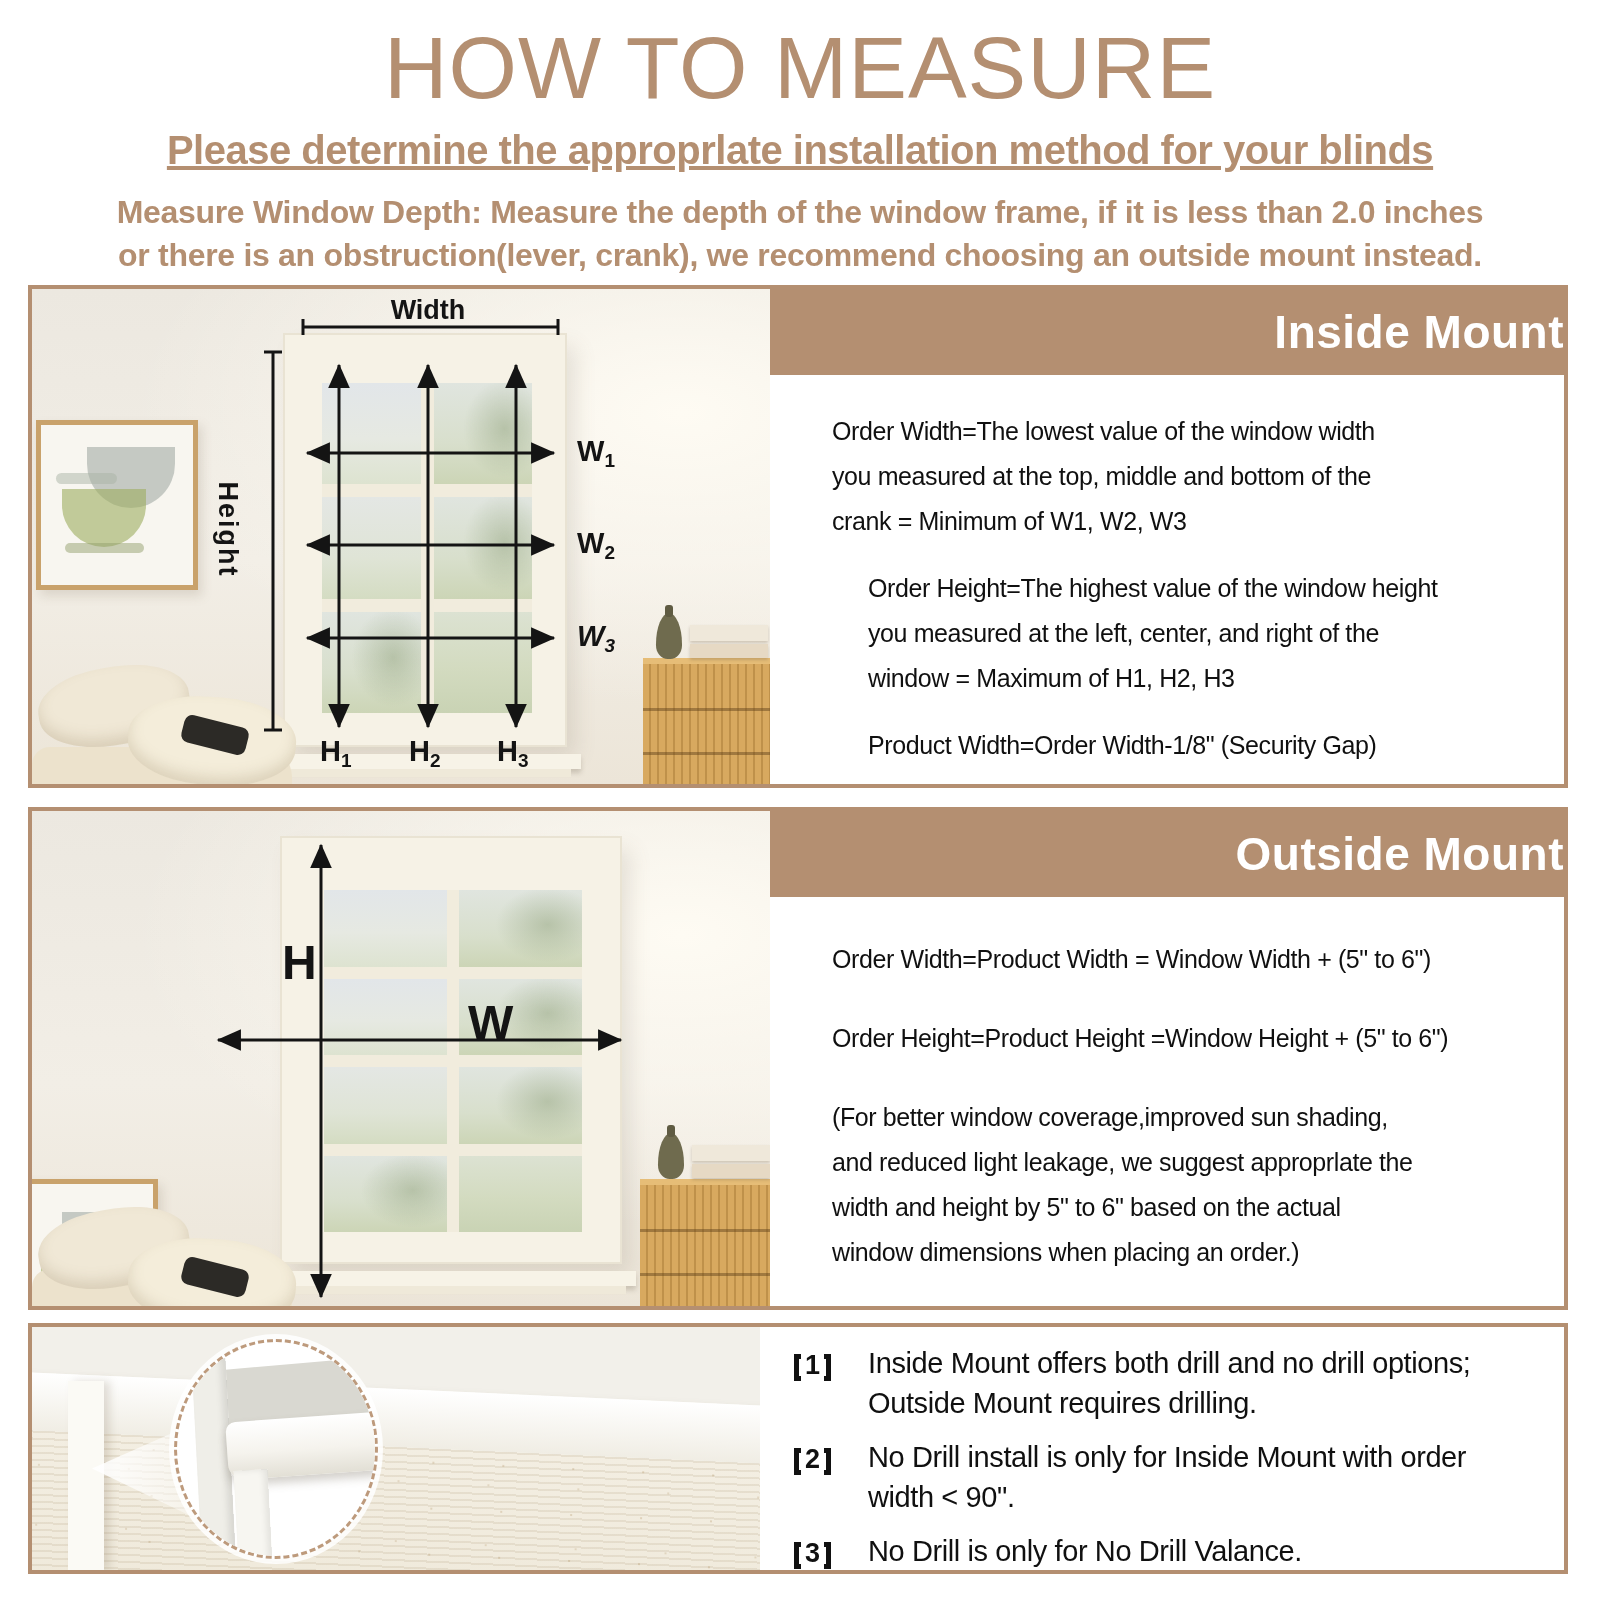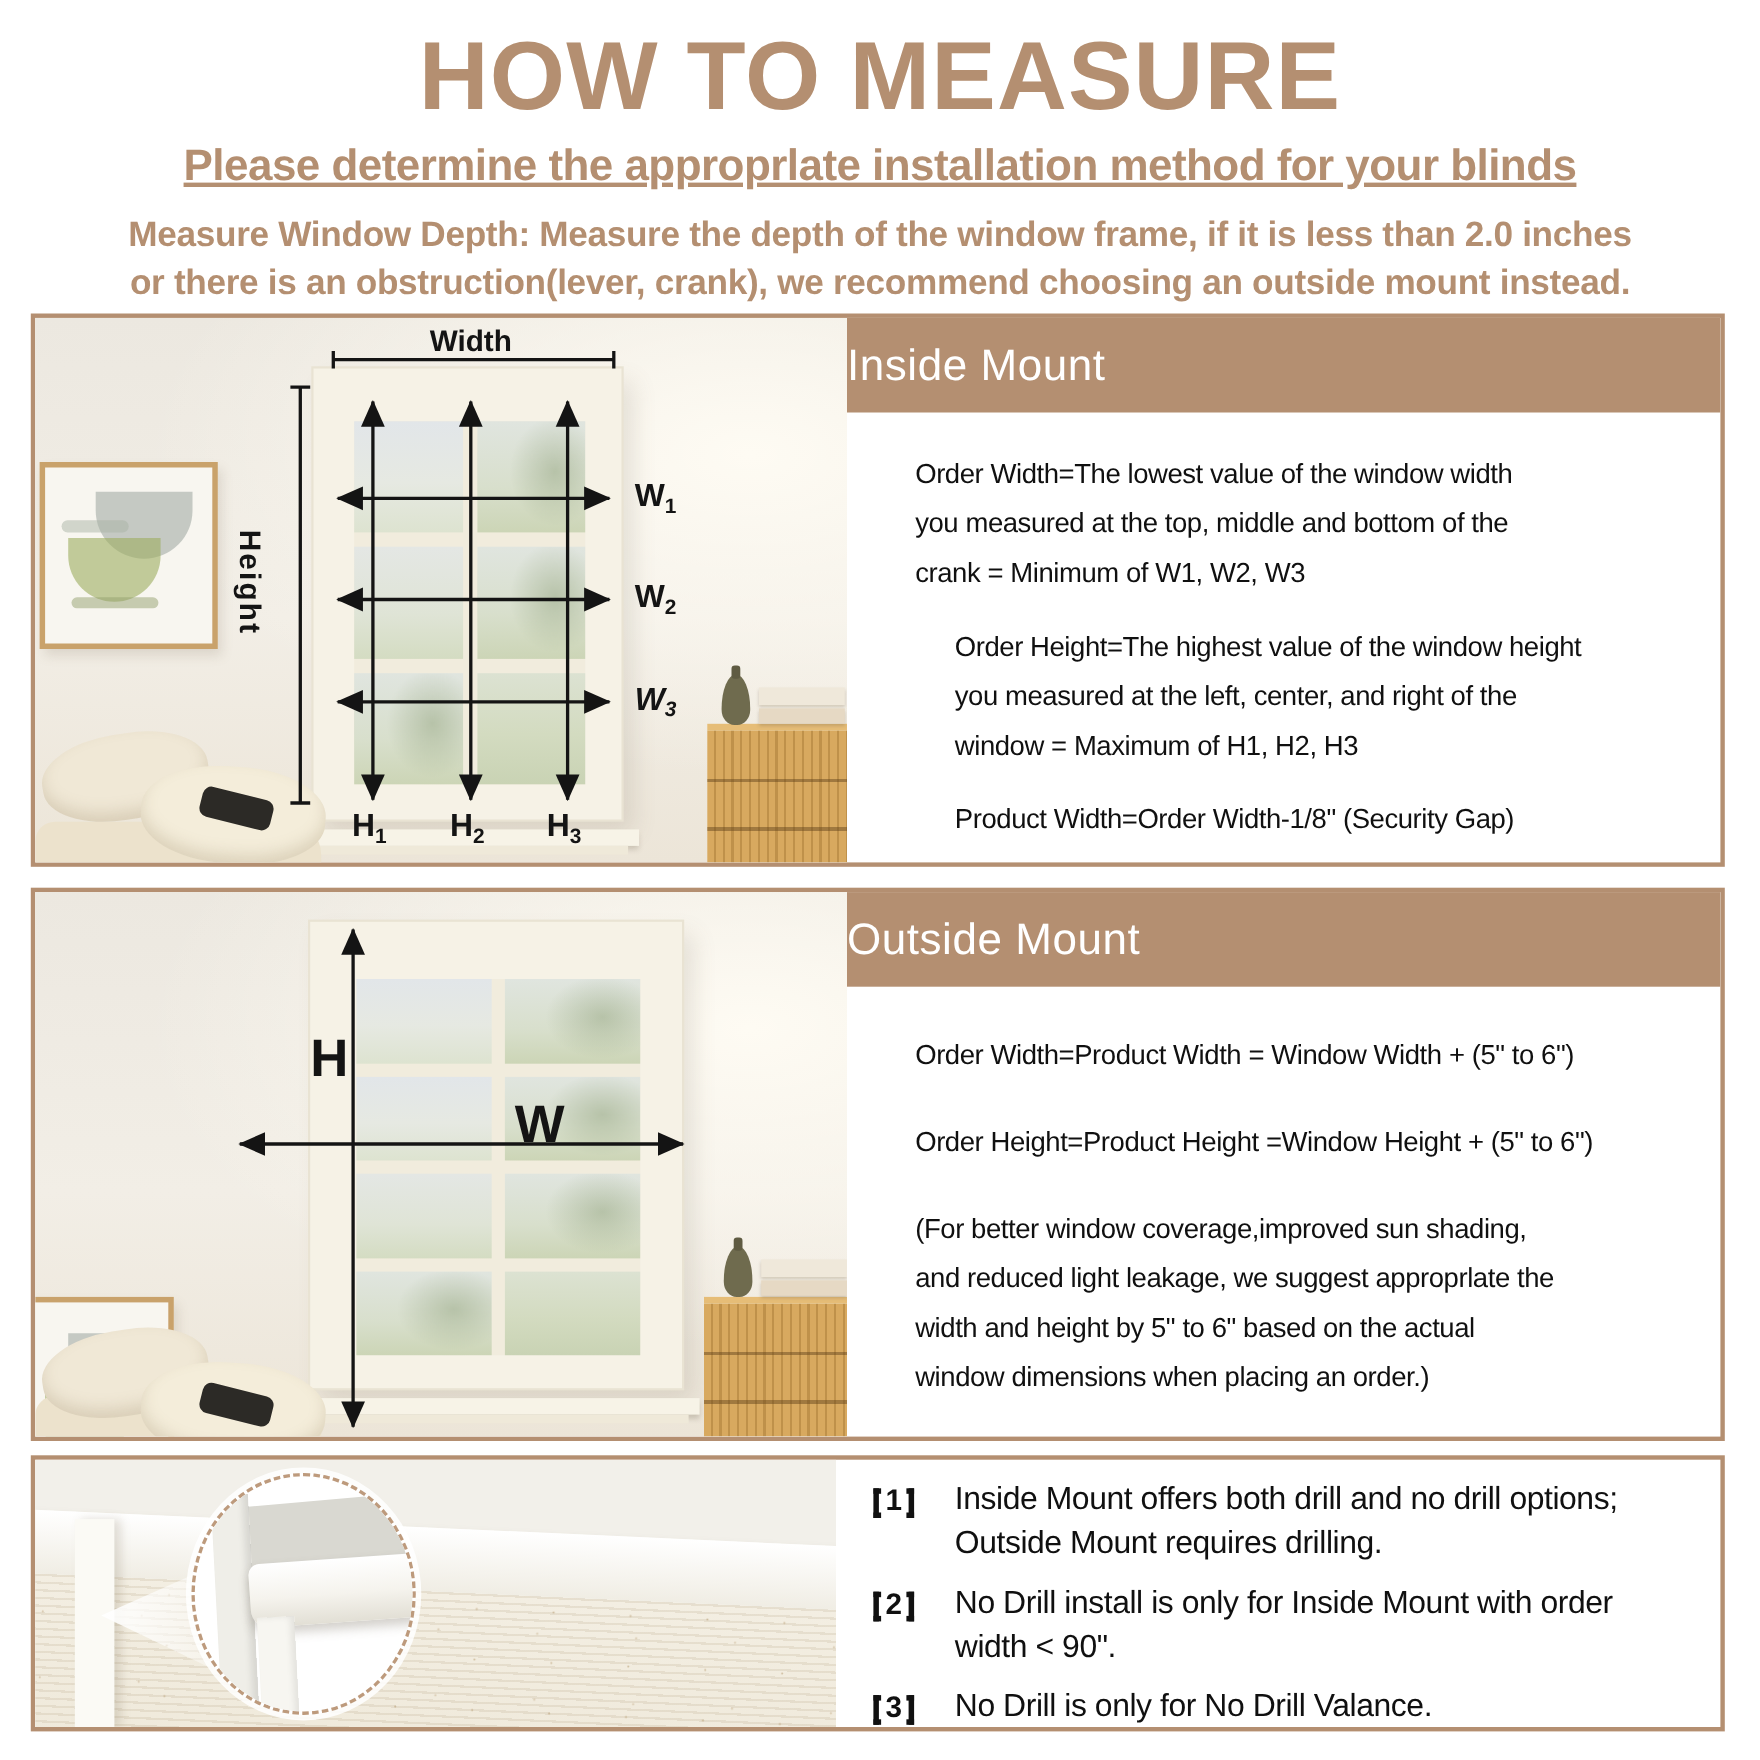--- a/index.html
+++ b/index.html
@@ -1,32 +1,32 @@
 <!DOCTYPE html>
 <html><head>
 <meta charset="utf-8">
 <style>
   html,body{margin:0;padding:0;background:#fff;}
   .canvas{position:relative;width:1600px;height:1600px;background:#fff;overflow:hidden;
           font-family:"Liberation Sans","DejaVu Sans",sans-serif;color:#b48f71;}
   
   .hero{text-align:center;}
-  .hero h1{margin:1px;padding-top:24px;font-size:88px;line-height:1;font-weight:bold;letter-spacing:1px;color:#b48f71;}
+  .hero h1{margin:12px;padding-top:12px;font-size:88px;line-height:1;font-weight:normal;letter-spacing:1px;color:#b48f71;}
   .subtitle{margin:16px 0 0 0;font-size:40px;font-weight:bold;color:#b48f71;letter-spacing:-0.5px;text-decoration:underline;}
   .intro{margin:18px 0 0 0;font-size:32px;font-weight:bold;line-height:1.35;color:#b48f71;letter-spacing:-0.3px;}
   
   .panel{position:absolute;left:28px;width:1540px;border:4px solid #b48f71;box-sizing:border-box;
          background:#fff;display:flex;overflow:hidden;}
   .panel1{top:285px;height:503px;}
   .panel2{top:807px;height:503px;}
   .panel3{top:1323px;height:251px;}
   .photo{position:relative;width:738px;flex:none;overflow:hidden;background:#efe9df;}
   .content{flex:1;display:flex;flex-direction:column;min-width:0;}
-  .bar{height:86px;flex:none;background:#b48f71;color:#fff;display:flex;align-items:center;justify-content:flex-start;
-       font-size:40px;font-weight:normal;letter-spacing:0.5px;}
+  .bar{height:86px;flex:none;background:#b48f71;color:#fff;display:flex;align-items:center;justify-content:flex-end;
+       font-size:46px;font-weight:bold;letter-spacing:0.5px;}
   .pbody{padding:34px 30px 0 62px;color:#101010;font-size:25px;line-height:45px;letter-spacing:-0.4px;}
   .panel1 .pbody p+p{margin-top:22px;margin-left:36px;}
   .panel2 .pbody{padding-top:40px;}
   .panel2 .pbody p+p{margin-top:34px;}
   .pbody p{margin:0;}
   .line{display:block;white-space:nowrap;}
   
   .scene{position:absolute;inset:0;
      background:radial-gradient(120% 95% at 88% 25%,rgba(255,252,244,.95),rgba(255,252,244,0) 62%),
                 linear-gradient(180deg,#ece8e0 0%,#f2eee6 55%,#ece5d8 100%);}

